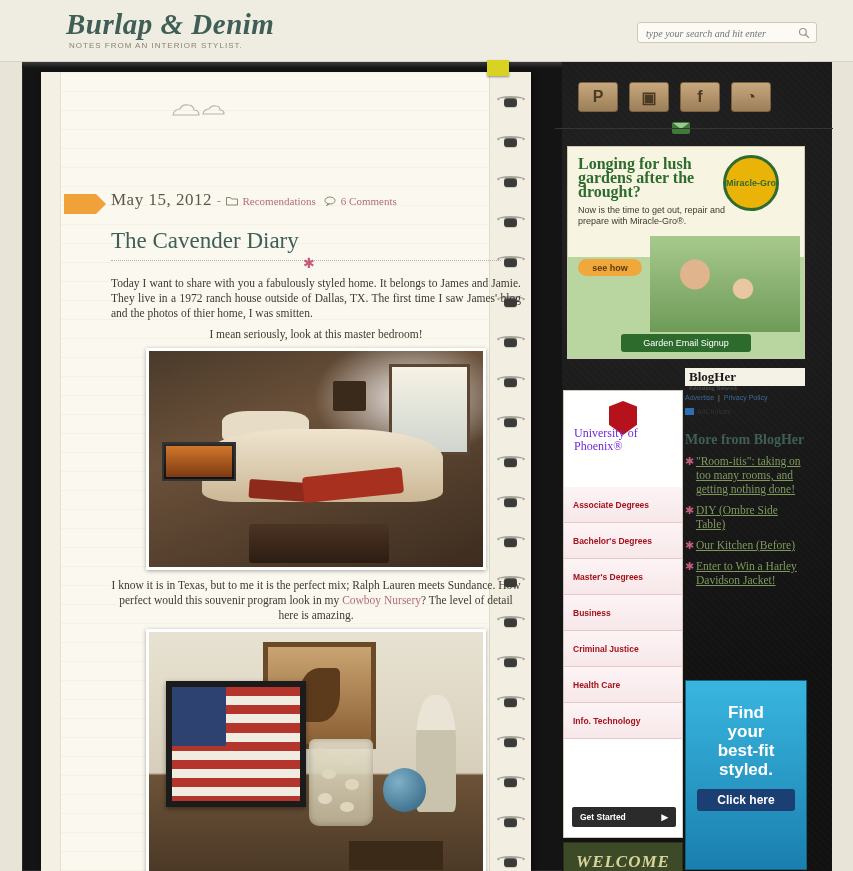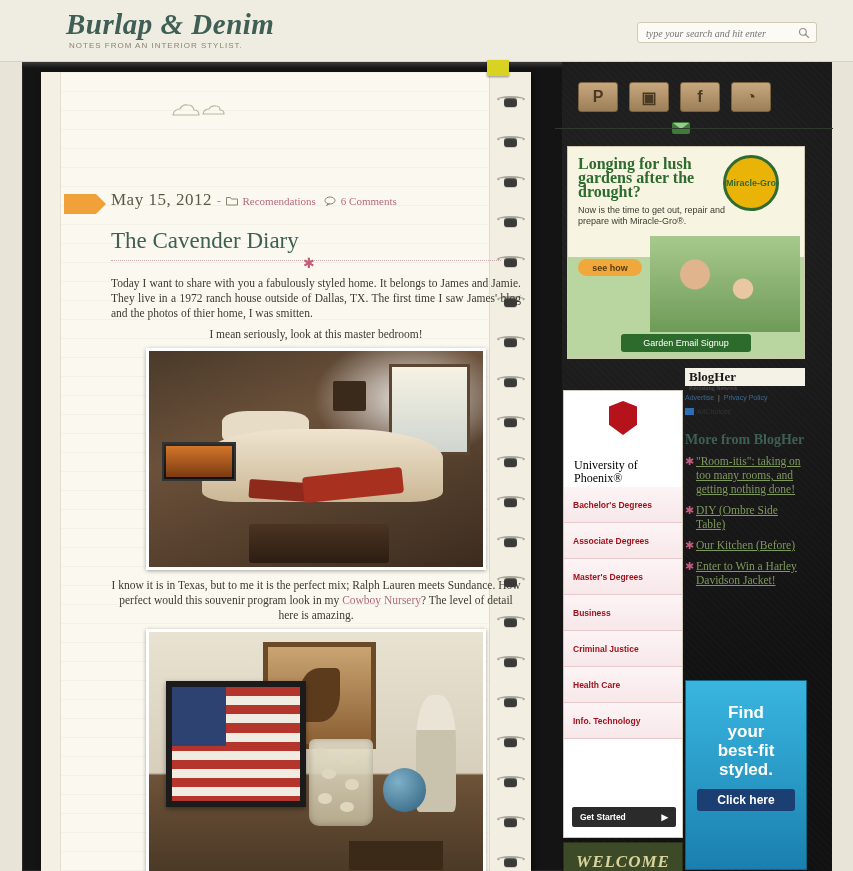--- a/index.html
+++ b/index.html
@@ -419,23 +419,23 @@
     font-family: "Liberation Sans", sans-serif;
     font-size: 7px; color: #444;
   }
   .uop-crest {
     position: absolute; left: 50%; transform: translateX(-50%); top: 10px;
     width: 28px; height: 34px;
     background: #b5121b;
     clip-path: polygon(50% 0, 100% 16%, 100% 70%, 50% 100%, 0 70%, 0 16%);
   }
   .uop-name {
-    position: absolute; left: 10px; top: 68px;
-    font-family: "Liberation Serif", serif;
-    font-size: 12px; color: #000000; line-height: 13px;
+    position: absolute; left: 10px; top: 36px;
+    font-family: "Liberation Serif", serif;
+    font-size: 12px; color: #6d28d9; line-height: 13px;
   }
   .uop-list { position: absolute; left: 0; top: 96px; width: 100%; }
   .uop-item {
     height: 36px; border-bottom: 1px solid #e6c9cc;
     background: linear-gradient(180deg, #fdf4f5, #f7e7e9);
     display: flex; align-items: center;
     padding-left: 9px;
     font-family: "Liberation Sans", sans-serif;
     font-size: 8.5px; font-weight: bold; color: #a3121c;
   }
@@ -694,22 +694,22 @@
 
     <div class="adchoices">
       <span>AdChoices</span>
       <span style="display:inline-block;width:0;height:0;border-left:4px solid transparent;border-right:4px solid transparent;border-top:5px solid #2d6fb4;vertical-align:0;margin-left:2px;"></span>
     </div>
 
     <div class="ad-phoenix">
       <div class="uop-crest"></div>
       <div class="uop-name">University of Phoenix®</div>
       <div class="uop-list">
+        <div class="uop-item">Associate Degrees</div>
         <div class="uop-item">Bachelor's Degrees</div>
-        <div class="uop-item">Associate Degrees</div>
         <div class="uop-item">Master's Degrees</div>
         <div class="uop-item">Business</div>
         <div class="uop-item">Criminal Justice</div>
         <div class="uop-item">Health Care</div>
         <div class="uop-item">Info. Technology</div>
       </div>
       <div class="uop-cta">
         <span>Get Started</span>
         <span>▶</span>
       </div>

